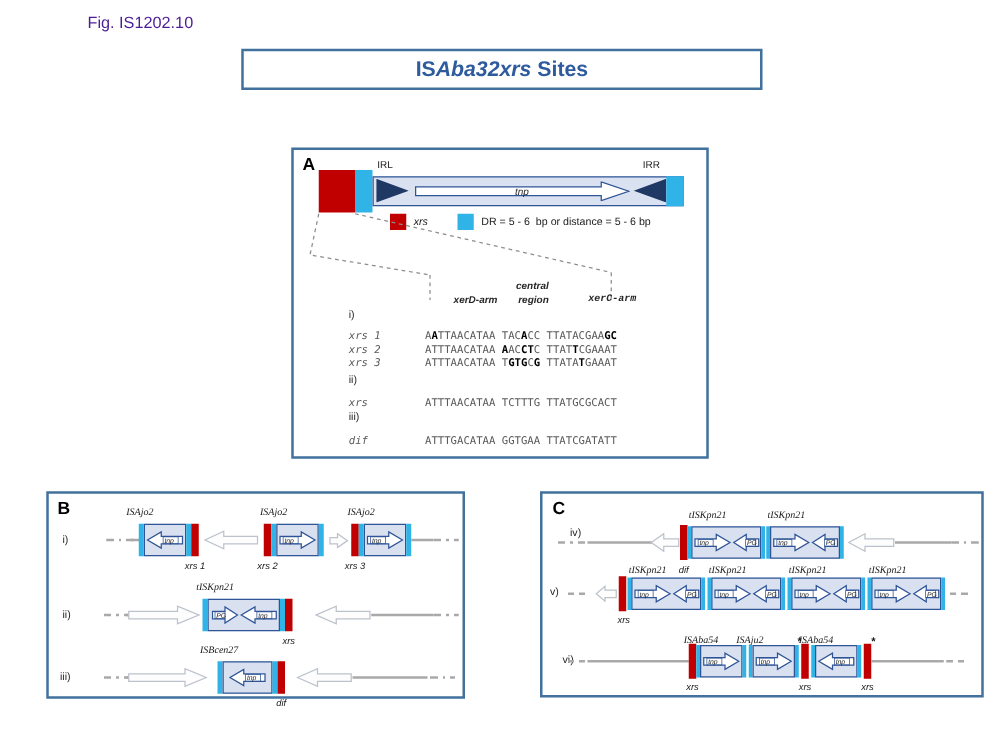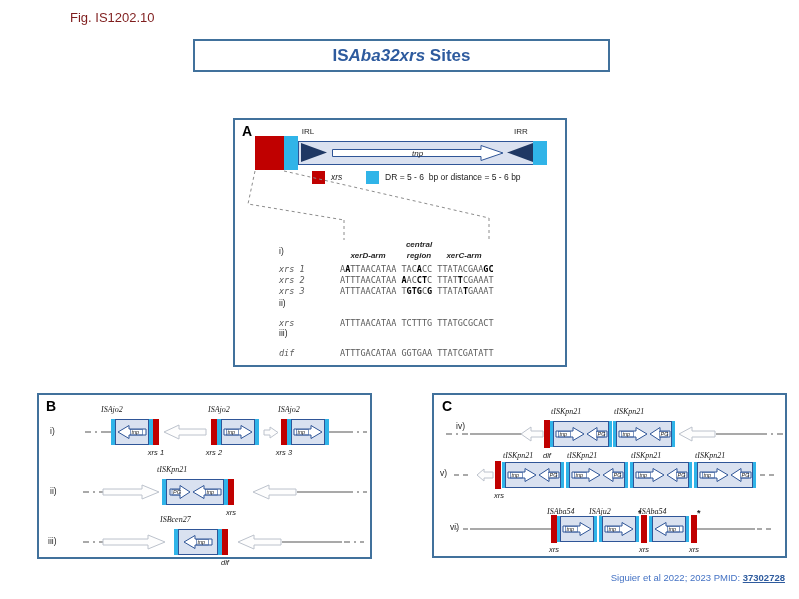--- a/index.html
+++ b/index.html
@@ -4,21 +4,21 @@
 <style>
   html,body{margin:0;padding:0;}
   .page{position:relative;width:799px;height:599px;background:#ffffff;overflow:hidden;
         font-family:"Liberation Sans",sans-serif;}
   .abs{position:absolute;}
   *{box-sizing:border-box;}
 
   
   .logo{left:8px;top:8px;width:57px;height:56px;border-radius:3px;
         background:linear-gradient(145deg,#6b8ec7 0%,#4a70ae 45%,#3d62a0 100%);}
-  .figlabel{left:70px;top:10px;font-size:13px;color:#7f1d1d;}
+  .figlabel{left:70px;top:10px;font-size:13px;color:#4c1d95;}
   .titlebox{left:193px;top:39px;width:417px;height:33px;border:2px solid #41719C;
             display:flex;align-items:center;justify-content:center;background:#fff;}
   .titlebox span{font-size:17px;color:#2E5B9E;font-weight:600;white-space:pre;}
   .it{font-style:italic;}
 
   
   .panel{border:2px solid #41719C;background:#fff;}
   .plabel{font-weight:bold;font-size:14px;color:#000;}
   .idx{font-size:8.5px;color:#262626;}
 
@@ -31,21 +31,21 @@
   .isbody{background:#D9E1F0;border:1px solid #2F5597;display:flex;align-items:center;justify-content:center;gap:1px;}
   .isname{font-size:8px;font-style:italic;color:#1a1a1a;text-align:left;white-space:nowrap;font-family:Liberation Serif, serif;}
   .sitelabel{font-size:7.5px;font-style:italic;color:#1a1a1a;text-align:center;}
   .ast{font-size:9px;font-weight:bold;color:#1a1a1a;}
   svg{display:block;}
 
   
   .barA{background:#DAE1F0;border:1.5px solid #2F5597;}
   .irlab{font-size:8px;color:#1F1F1F;text-align:center;}
   .leg{font-size:8.5px;color:#1a1a1a;}
-  .seqhead{font-size:8px;font-weight:bold;font-style:italic;color:#262626;text-align:center;margin-top:16px;}
+  .seqhead{font-size:8px;font-weight:bold;font-style:italic;color:#262626;text-align:right;}
   .seqrow{font-family:"DejaVu Sans Mono",monospace;font-size:8.5px;color:#5a5a5a;white-space:pre;line-height:10px;}
   .seqname{position:absolute;left:44px;font-style:italic;}
   .seq{position:absolute;left:105px;}
   .seq .b{font-weight:bold;color:#000;}
 
   .footer{right:14px;top:572px;font-size:9.5px;color:#4472C4;}
   .footer a{color:#2E5B9E;font-weight:bold;text-decoration:underline;}
 </style>
 </head>
 <body>
@@ -89,21 +89,21 @@
     <svg class="abs" style="left:0;top:0;" width="334" height="249">
       <polyline points="20,51 13,84 109,100" fill="none" stroke="#8c8c8c" stroke-width="1" stroke-dasharray="3 3"></polyline>
       <polyline points="49,51 254,98" fill="none" stroke="#8c8c8c" stroke-width="1" stroke-dasharray="3 3"></polyline>
       <line x1="109" y1="100" x2="109" y2="120" stroke="#8c8c8c" stroke-width="1" stroke-dasharray="3 3"></line>
       <line x1="254" y1="98" x2="254" y2="120" stroke="#8c8c8c" stroke-width="1" stroke-dasharray="3 3"></line>
     </svg>
 
     <div class="abs seqhead" style="left:164px;top:104px;width:40px;">central</div>
     <div class="abs seqhead" style="left:103px;top:115px;width:60px;">xerD-arm</div>
     <div class="abs seqhead" style="left:164px;top:115px;width:40px;">region</div>
-    <div class="abs seqhead" style="left:199px;top:115px;width:60px;">xerC-arm</div>
+    <div class="abs seqhead" style="left:214px;top:115px;width:60px;font-family:Liberation Mono, monospace;">xerC-arm</div>
 
     <div class="abs idx" style="left:44px;top:126px;">i)</div>
     <div class="abs seqrow" style="top:134px;left:0;width:334px;">
       <span class="seqname">xrs 1</span><span class="seq"><span>A</span><span class="b">A</span><span>TTAACATAA </span><span>TAC</span><span class="b">A</span><span>CC </span><span>TTATACGAA</span><span class="b">GC</span></span>
     </div>
     <div class="abs seqrow" style="top:145px;left:0;width:334px;">
       <span class="seqname">xrs 2</span><span class="seq"><span>ATTTAACATAA </span><span class="b">A</span><span>AC</span><span class="b">CT</span><span>C </span><span>TTAT</span><span class="b">T</span><span>CGAAAT</span></span>
     </div>
     <div class="abs seqrow" style="top:156px;left:0;width:334px;">
       <span class="seqname">xrs 3</span><span class="seq"><span>ATTTAACATAA </span><span>T</span><span class="b">GTG</span><span>C</span><span class="b">G</span><span> TTATA</span><span class="b">T</span><span>GAAAT</span></span>
@@ -393,17 +393,14 @@
           <text x="14.5" y="10.3" font-size="5.5" font-style="italic" fill="#1F1F1F">tnp</text>
         </svg>
     </div>
     <div class="abs dr" style="left:252px;top:121px;width:3px;height:26px;"></div>
     <div class="abs site" style="left:257px;top:120px;width:6px;height:28px;"></div>
     <div class="abs sitelabel" style="left:250px;top:150px;width:20px;">xrs</div>
     <div class="abs gline" style="left:263px;top:133px;width:58px;"></div>
     <div class="abs dashes" style="left:323px;top:133px;width:16px;"></div>
   </div>
 
-  <div class="abs footer">
-    <span style="white-space:pre;">Siguier et al 2022; 2023 PMID: </span><a href="#">37302728</a>
-  </div>
 
 </div>
 
 </body></html>

